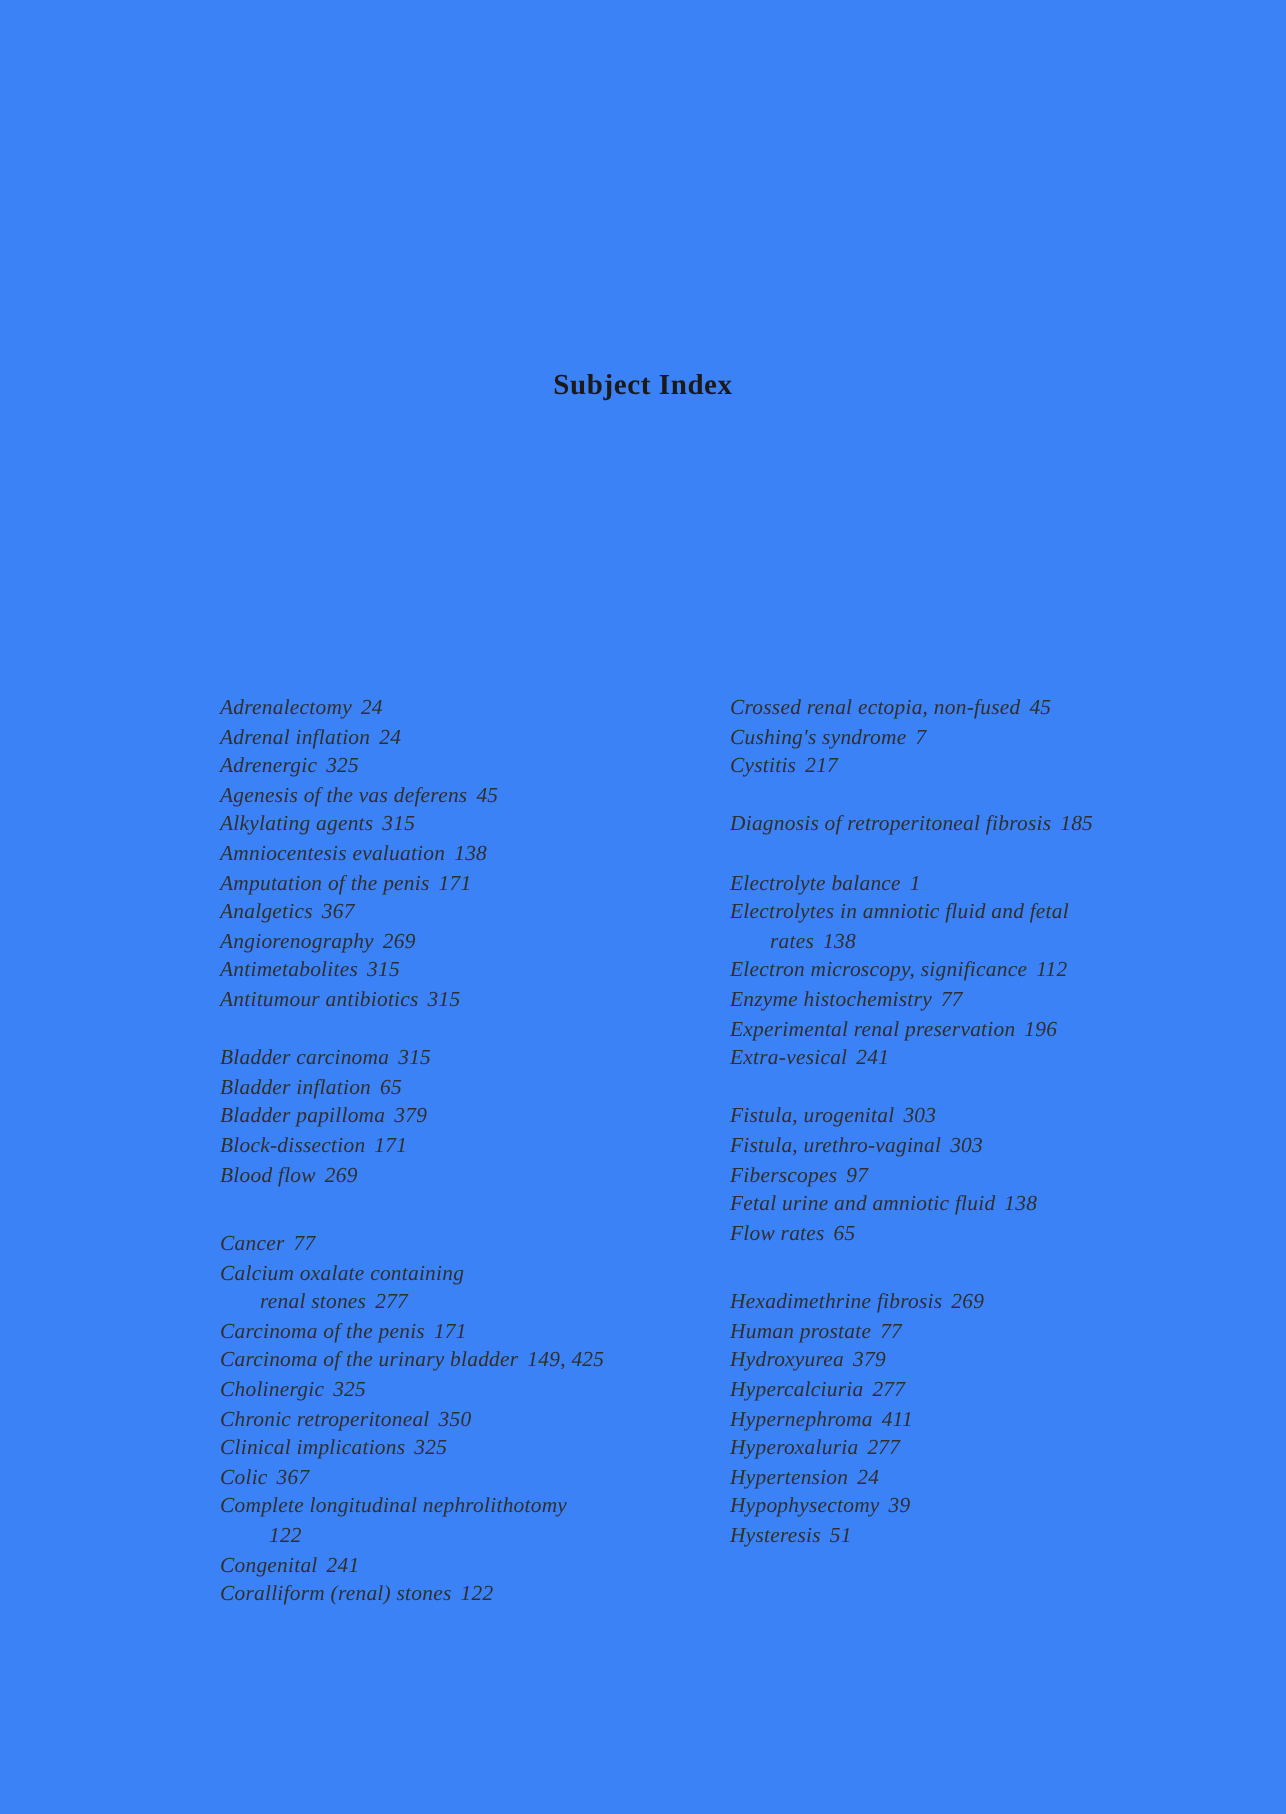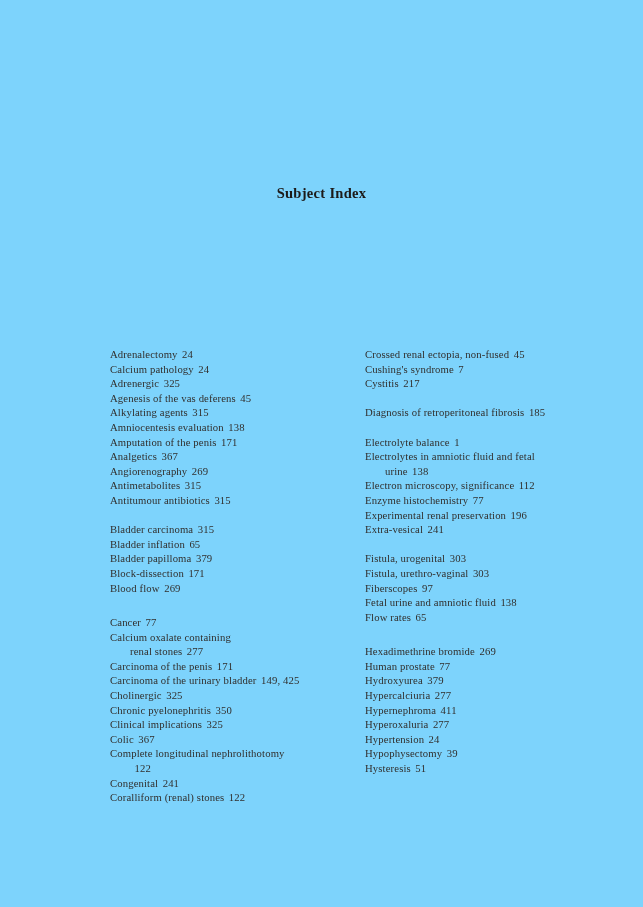--- a/index.html
+++ b/index.html
@@ -14,21 +14,21 @@
     position: relative;
     overflow: hidden;
     font-family: "Liberation Serif", "DejaVu Serif", serif;
     color: #33312f;
     -webkit-font-smoothing: antialiased;
   }
 
   .page {
     position: absolute;
     inset: 0;
-    background: #7dd3fc;
+    background: #3b82f6;
   }
 
   
   .index-title {
     position: absolute;
     top: 185px;
     left: 0;
     width: 643px;
     text-align: center;
     font-size: 14.5px;
@@ -49,20 +49,21 @@
 
   .column {
     position: absolute;
     top: 0;
   }
   .column.left  { left: 110px; width: 250px; }
   .column.right { left: 365px; width: 258px; }
 
   .group {
     margin: 0 0 14.6px 0;
+    font-style: italic;
   }
   .group:last-child { margin-bottom: 0; margin-top: 20px; }
 
   .entry {
     font-size: 10.7px;
     line-height: 14.6px;
     color: #312f2d;
     white-space: nowrap;
     letter-spacing: 0.012em;
   }
@@ -86,21 +87,21 @@
 <body>
 
 <div class="page">
 
   <div class="index-title">Subject Index</div>
 
   <div class="columns">
     <div class="column left">
         <div class="group">
           <div class="entry"><span class="txt">Adrenalectomy</span><span class="pg">24</span></div>
-          <div class="entry"><span class="txt">Calcium pathology</span><span class="pg">24</span></div>
+          <div class="entry"><span class="txt">Adrenal inflation</span><span class="pg">24</span></div>
           <div class="entry"><span class="txt">Adrenergic</span><span class="pg">325</span></div>
           <div class="entry"><span class="txt">Agenesis of the vas deferens</span><span class="pg">45</span></div>
           <div class="entry"><span class="txt">Alkylating agents</span><span class="pg">315</span></div>
           <div class="entry"><span class="txt">Amniocentesis evaluation</span><span class="pg">138</span></div>
           <div class="entry"><span class="txt">Amputation of the penis</span><span class="pg">171</span></div>
           <div class="entry"><span class="txt">Analgetics</span><span class="pg">367</span></div>
           <div class="entry"><span class="txt">Angiorenography</span><span class="pg">269</span></div>
           <div class="entry"><span class="txt">Antimetabolites</span><span class="pg">315</span></div>
           <div class="entry"><span class="txt">Antitumour antibiotics</span><span class="pg">315</span></div>
         </div>
@@ -111,56 +112,56 @@
           <div class="entry"><span class="txt">Block-dissection</span><span class="pg">171</span></div>
           <div class="entry"><span class="txt">Blood flow</span><span class="pg">269</span></div>
         </div>
         <div class="group">
           <div class="entry"><span class="txt">Cancer</span><span class="pg">77</span></div>
           <div class="entry"><span class="txt">Calcium oxalate containing</span></div>
           <div class="entry cont"><span class="txt">renal stones</span><span class="pg">277</span></div>
           <div class="entry"><span class="txt">Carcinoma of the penis</span><span class="pg">171</span></div>
           <div class="entry"><span class="txt">Carcinoma of the urinary bladder</span><span class="pg">149, 425</span></div>
           <div class="entry"><span class="txt">Cholinergic</span><span class="pg">325</span></div>
-          <div class="entry"><span class="txt">Chronic pyelonephritis</span><span class="pg">350</span></div>
+          <div class="entry"><span class="txt">Chronic retroperitoneal</span><span class="pg">350</span></div>
           <div class="entry"><span class="txt">Clinical implications</span><span class="pg">325</span></div>
           <div class="entry"><span class="txt">Colic</span><span class="pg">367</span></div>
           <div class="entry"><span class="txt">Complete longitudinal nephrolithotomy</span></div>
           <div class="entry cont"><span class="txt"></span><span class="pg">122</span></div>
           <div class="entry"><span class="txt">Congenital</span><span class="pg">241</span></div>
           <div class="entry"><span class="txt">Coralliform (renal) stones</span><span class="pg">122</span></div>
         </div>
       </div>
     <div class="column right">
         <div class="group">
           <div class="entry"><span class="txt">Crossed renal ectopia, non-fused</span><span class="pg">45</span></div>
           <div class="entry"><span class="txt">Cushing's syndrome</span><span class="pg">7</span></div>
           <div class="entry"><span class="txt">Cystitis</span><span class="pg">217</span></div>
         </div>
         <div class="group">
           <div class="entry"><span class="txt">Diagnosis of retroperitoneal fibrosis</span><span class="pg">185</span></div>
         </div>
         <div class="group">
           <div class="entry"><span class="txt">Electrolyte balance</span><span class="pg">1</span></div>
           <div class="entry"><span class="txt">Electrolytes in amniotic fluid and fetal</span></div>
-          <div class="entry cont"><span class="txt">urine</span><span class="pg">138</span></div>
+          <div class="entry cont"><span class="txt">rates</span><span class="pg">138</span></div>
           <div class="entry"><span class="txt">Electron microscopy, significance</span><span class="pg">112</span></div>
           <div class="entry"><span class="txt">Enzyme histochemistry</span><span class="pg">77</span></div>
           <div class="entry"><span class="txt">Experimental renal preservation</span><span class="pg">196</span></div>
           <div class="entry"><span class="txt">Extra-vesical</span><span class="pg">241</span></div>
         </div>
         <div class="group">
           <div class="entry"><span class="txt">Fistula, urogenital</span><span class="pg">303</span></div>
           <div class="entry"><span class="txt">Fistula, urethro-vaginal</span><span class="pg">303</span></div>
           <div class="entry"><span class="txt">Fiberscopes</span><span class="pg">97</span></div>
           <div class="entry"><span class="txt">Fetal urine and amniotic fluid</span><span class="pg">138</span></div>
           <div class="entry"><span class="txt">Flow rates</span><span class="pg">65</span></div>
         </div>
         <div class="group">
-          <div class="entry"><span class="txt">Hexadimethrine bromide</span><span class="pg">269</span></div>
+          <div class="entry"><span class="txt">Hexadimethrine fibrosis</span><span class="pg">269</span></div>
           <div class="entry"><span class="txt">Human prostate</span><span class="pg">77</span></div>
           <div class="entry"><span class="txt">Hydroxyurea</span><span class="pg">379</span></div>
           <div class="entry"><span class="txt">Hypercalciuria</span><span class="pg">277</span></div>
           <div class="entry"><span class="txt">Hypernephroma</span><span class="pg">411</span></div>
           <div class="entry"><span class="txt">Hyperoxaluria</span><span class="pg">277</span></div>
           <div class="entry"><span class="txt">Hypertension</span><span class="pg">24</span></div>
           <div class="entry"><span class="txt">Hypophysectomy</span><span class="pg">39</span></div>
           <div class="entry"><span class="txt">Hysteresis</span><span class="pg">51</span></div>
         </div>
       </div>

